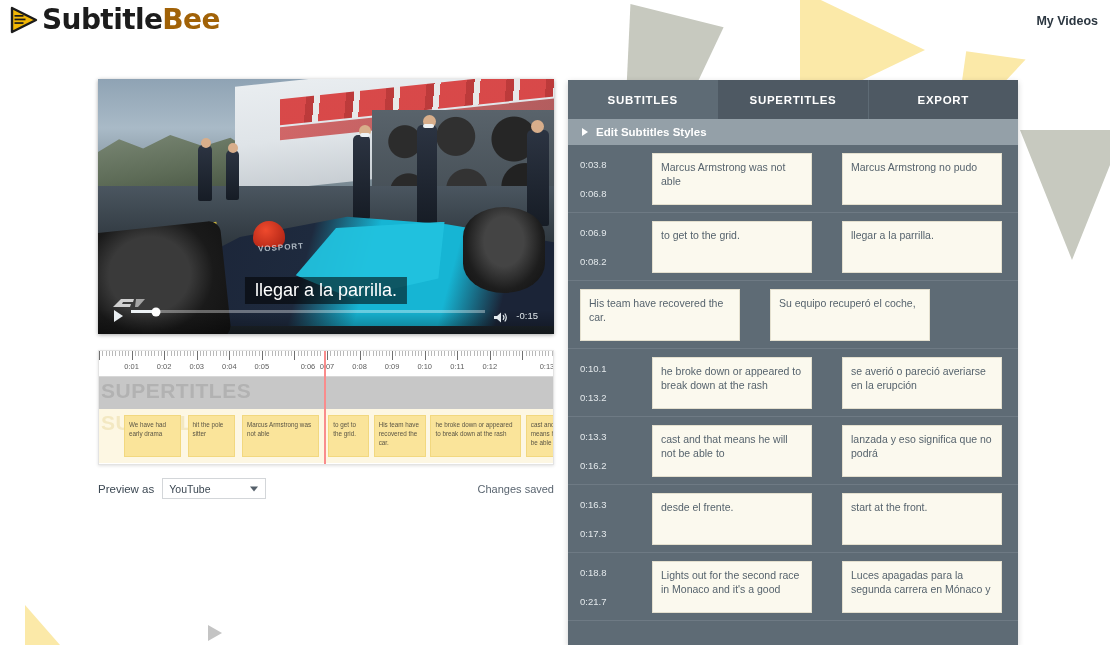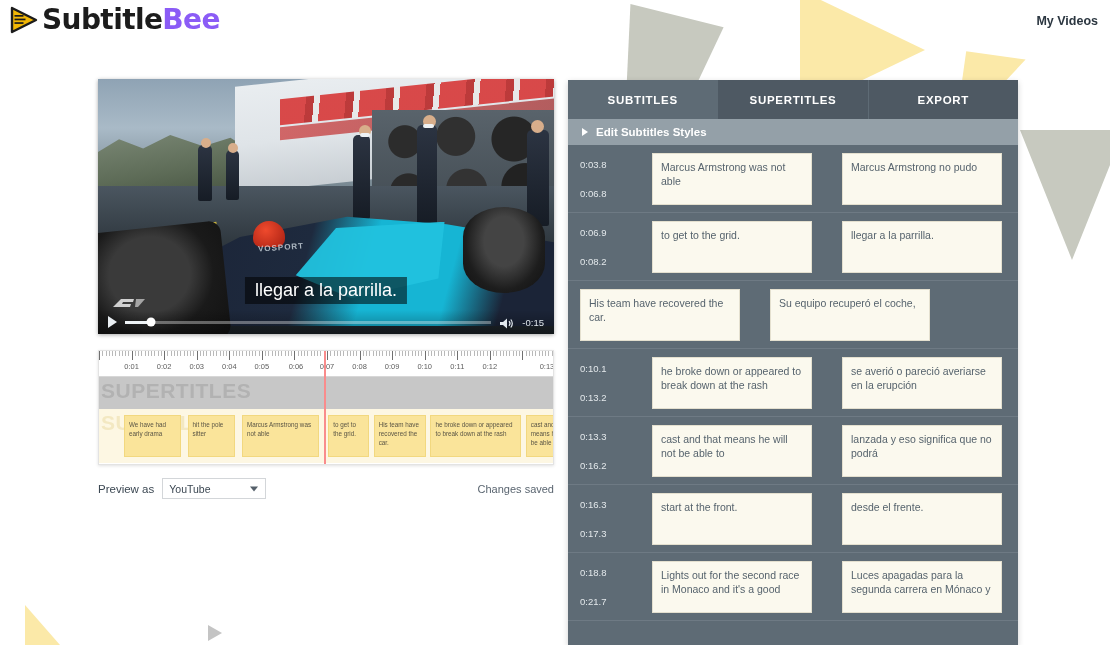--- a/index.html
+++ b/index.html
@@ -64,21 +64,21 @@
     display: flex; align-items: center; gap: 4px;
   }
   .logo-mark {
     width: 30px; height: 30px; position: relative; flex: none;
   }
   .logo-text {
     font-size: 28px; font-weight: bold; letter-spacing: -0.6px;
     font-family: "DejaVu Sans", sans-serif;
   }
   .logo-text .p1 { color: #1c1c1c; }
-  .logo-text .p2 { color: #8b5cf6; }
+  .logo-text .p2 { color: #a16207; }
 
   .my-videos {
     position: absolute; right: 12px; top: 14px;
     font-size: 12.5px; font-weight: bold; color: #2b3640;
     cursor: pointer;
   }
 
   
   .left-col {
     position: absolute; left: 98px; top: 79px; width: 456px;
@@ -188,22 +188,22 @@
     position: absolute; left: 50%; transform: translateX(-50%);
     bottom: 30px;
     background: rgba(0,0,0,.55);
     color: #ffffff; font-size: 18px; padding: 3px 10px;
     white-space: nowrap;
     font-family: "Liberation Sans", sans-serif;
   }
 
   .vcontrols {
     position: absolute; left: 0; bottom: 0; width: 100%; height: 24px;
-    display: flex; align-items: center; gap: 8px;
-    padding: 0 10px;
+    display: flex; gap: 8px;
+    padding: 0 16px;
     background: linear-gradient(180deg, rgba(0,0,0,0), rgba(0,0,0,.35));
   }
   .v-play {
     width: 0; height: 0; flex: none;
     border-top: 6px solid transparent; border-bottom: 6px solid transparent;
     border-left: 9px solid #e9eef2; cursor: pointer;
   }
   .v-track {
     flex: 1; height: 3px; background: rgba(255,255,255,.35); position: relative;
     cursor: pointer;
@@ -590,21 +590,21 @@
         <div class="tick minor" style="left: 439.714px;"></div>
         <div class="tick minor" style="left: 442.971px;"></div>
         <div class="tick minor" style="left: 446.229px;"></div>
         <div class="tick minor" style="left: 449.486px;"></div>
         <div class="tick minor" style="left: 452.743px;"></div>
         <div class="ruler-label" style="left: 32.5714px;">0:01</div>
         <div class="ruler-label" style="left: 65.1429px;">0:02</div>
         <div class="ruler-label" style="left: 97.7143px;">0:03</div>
         <div class="ruler-label" style="left: 130.286px;">0:04</div>
         <div class="ruler-label" style="left: 162.857px;">0:05</div>
-        <div class="ruler-label" style="left: 197px;">0:06</div>
+        <div class="ruler-label" style="left: 209px;">0:06</div>
         <div class="ruler-label" style="left: 228px;">0:07</div>
         <div class="ruler-label" style="left: 260.571px;">0:08</div>
         <div class="ruler-label" style="left: 293.143px;">0:09</div>
         <div class="ruler-label" style="left: 325.714px;">0:10</div>
         <div class="ruler-label" style="left: 358.286px;">0:11</div>
         <div class="ruler-label" style="left: 390.857px;">0:12</div>
         <div class="ruler-label" style="left: 448px;">0:13</div>
       </div>
     <div class="band-super">
       <span class="band-watermark">SUPERTITLES</span>
@@ -680,22 +680,22 @@
           <span>0:16.2</span>
         </div>
         <div class="txtbox">cast and that means he will not be able to</div>
         <div class="txtbox">lanzada y eso significa que no podrá</div>
       </div>
       <div class="srow">
         <div class="times">
           <span>0:16.3</span>
           <span>0:17.3</span>
         </div>
+        <div class="txtbox">desde el frente.</div>
         <div class="txtbox">start at the front.</div>
-        <div class="txtbox">desde el frente.</div>
       </div>
       <div class="srow">
         <div class="times">
           <span>0:18.8</span>
           <span>0:21.7</span>
         </div>
         <div class="txtbox">Lights out for the second race in Monaco and it's a good</div>
         <div class="txtbox">Luces apagadas para la segunda carrera en Mónaco y</div>
       </div>
     </div>

